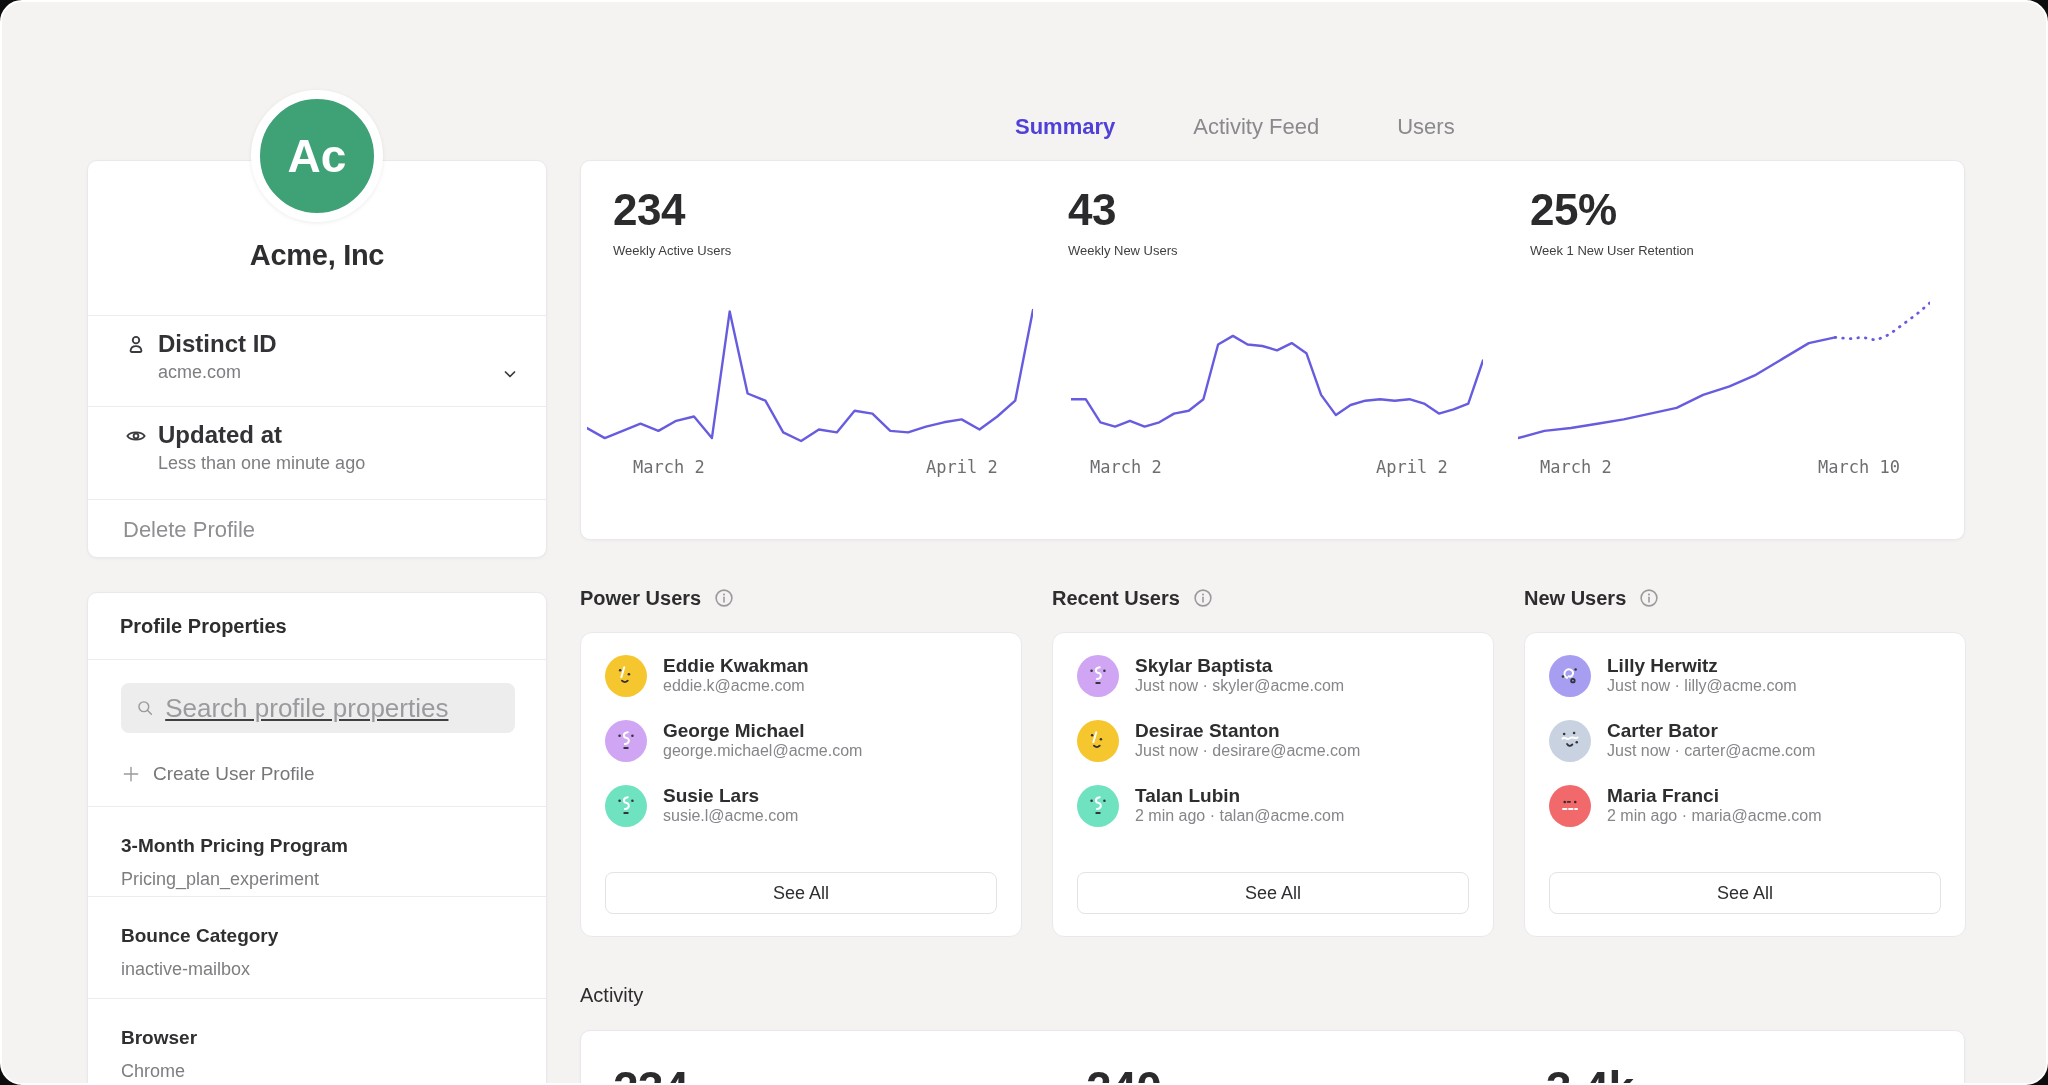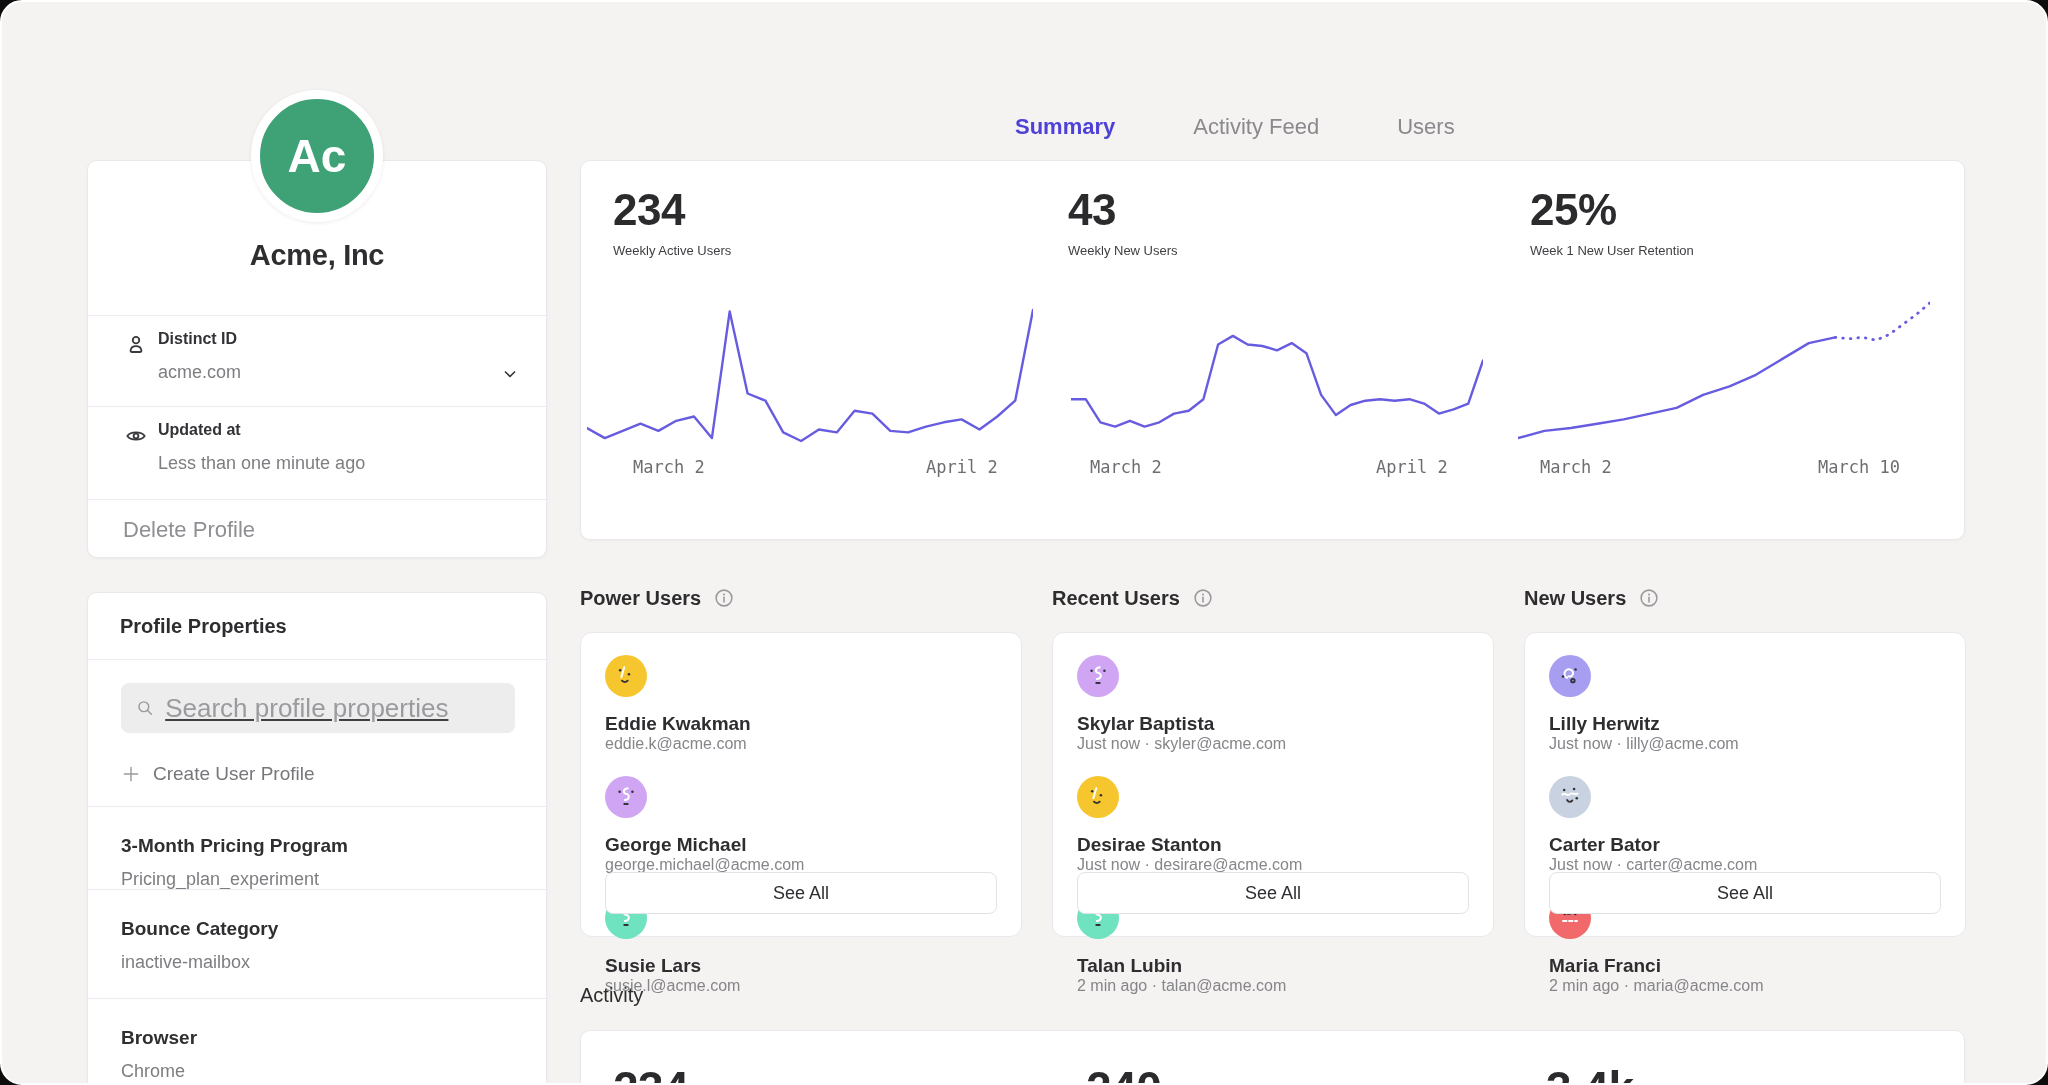--- a/index.html
+++ b/index.html
@@ -13,21 +13,21 @@
           box-shadow:0 1px 3px rgba(0,0,0,.04); }
   #profile-card { left:85px; top:158px; width:460px; height:398px; }
   .avatar-main { position:absolute; left:249px; top:88px; width:132px; height:132px;
                  border-radius:50%; border:9px solid #fff; display:flex; align-items:center;
                  justify-content:center; font-size:46px; font-weight:700; color:#fff; z-index:6;
                  box-shadow:0 1px 4px rgba(0,0,0,.08); }
   .profile-name { position:absolute; top:78px; left:0; width:100%; text-align:center;
                   font-size:29px; font-weight:700; color:#2e2e31; letter-spacing:-0.3px; }
   .p-row { position:absolute; left:0; right:0; border-top:1px solid #ececf0; }
   .p-row .row-icon { position:absolute; left:35px; top:16px; width:26px; height:26px; }
-  .p-label { position:absolute; left:70px; top:14px; font-size:16px; font-weight:700; color:#333337; }
+  .p-label { position:absolute; left:70px; top:14px; font-size:24px; font-weight:700; color:#333337; }
   .p-value { position:absolute; left:70px; top:46px; font-size:18px; color:#7e7e82; }
   .chevron { position:absolute; right:24px; top:46px; width:24px; height:24px; cursor:pointer; }
   .delete-link { position:absolute; left:35px; top:17px; font-size:22px; color:#8f8f93; cursor:pointer; }
 
   #props-card { left:85px; top:590px; width:460px; height:580px; }
   .props-title { position:absolute; top:22px; left:32px; font-size:20px; font-weight:700; color:#2d2d30; }
   .props-sep { position:absolute; left:0; right:0; height:0; border-top:1px solid #ececf0; }
   .search-box { position:absolute; left:33px; top:90px; width:394px; height:50px; background:#ededee;
                 border-radius:8px; display:flex; align-items:center; padding:0 14px; gap:10px; }
   .search-box input { border:none; outline:none; background:transparent; font-size:26px; width:100%;
@@ -57,21 +57,21 @@
   .axis-label { position:absolute; top:170px; font-family:"DejaVu Sans Mono", monospace;
                 font-size:17px; color:#6e6e72; white-space:nowrap; }
 
   
   .usec { position:absolute; top:576px; width:442px; }
   .usec-head { display:flex; align-items:center; gap:12px; height:40px; }
   .usec-title { font-size:20px; font-weight:700; color:#2d2d30; }
   .info-icon { width:22px; height:22px; cursor:pointer; }
   .ucard { position:relative; margin-top:14px; background:#fff; border:1px solid #e9e8ec;
            border-radius:12px; height:305px; padding:22px 24px 0; }
-  .urow { display:flex; gap:16px; align-items:flex-start; margin-bottom:23px;flex-direction:column; }
+  .urow { display:flex; gap:16px; align-items:flex-start; margin-bottom:23px; }
   .uavatar { width:42px; height:42px; border-radius:50%; flex:0 0 42px; display:flex;
              align-items:center; justify-content:center; }
   .uname { font-size:19px; font-weight:700; color:#2e2e31; }
   .usub { font-size:16px; color:#85858a; }
   .see-all { position:absolute; left:24px; right:24px; bottom:22px; height:42px;
              border:1px solid #e3e3e6; border-radius:8px; background:#fff; display:flex;
              align-items:center; justify-content:center; font-size:18px; color:#2f2f33; cursor:pointer; }
 
   
   .activity-head { position:absolute; left:578px; top:982px; font-size:20px; font-weight:400; color:#2d2d30; }
@@ -137,21 +137,21 @@
       <svg width="20" height="20" viewBox="0 0 24 24">
         <path class="stroke-gray" d="M12 4 V20 M4 12 H20"></path>
       </svg>
       <span>Create User Profile</span>
     </div>
 
     <div class="prop-item" style="top:213px;height:98px;">
       <span class="prop-name">3-Month Pricing Program</span>
       <span class="prop-value">Pricing_plan_experiment</span>
     </div>
-    <div class="prop-item" style="top:296px;height:94px;padding-left:32px;">
+    <div class="prop-item" style="top:303px;height:94px;padding-left:32px;">
       <span class="prop-name">Bounce Category</span>
       <span class="prop-value">inactive-mailbox</span>
     </div>
     <div class="prop-item" style="top:405px;height:98px;">
       <span class="prop-name">Browser</span>
       <span class="prop-value">Chrome</span>
     </div>
   </div>
 
   <div class="tabs">

